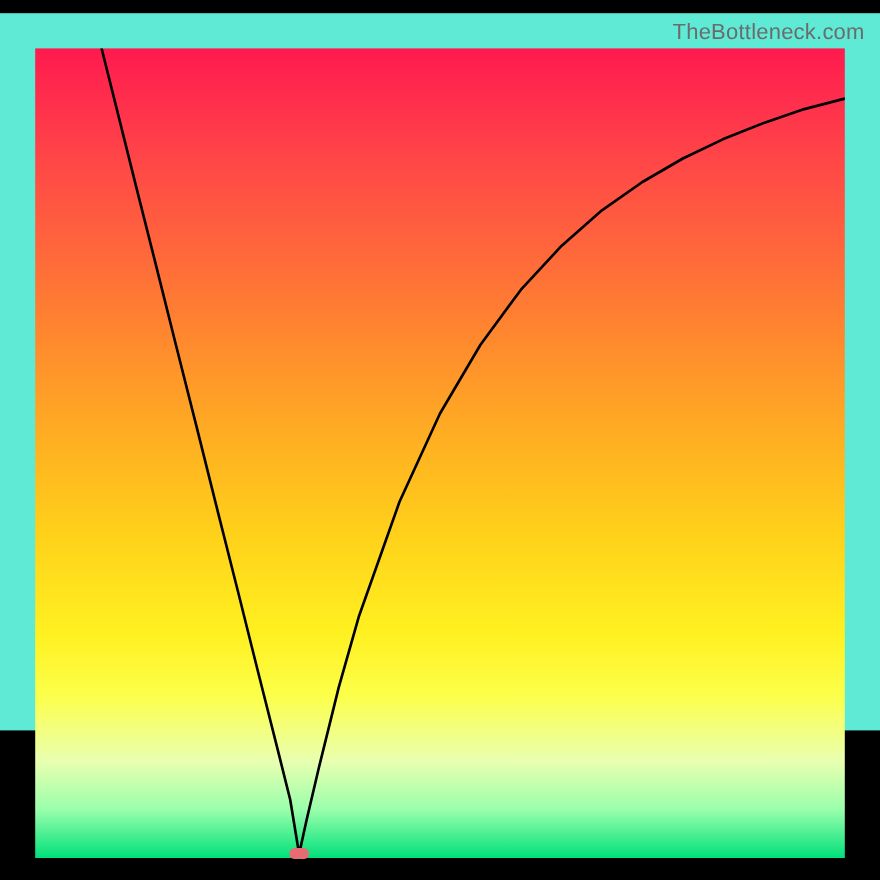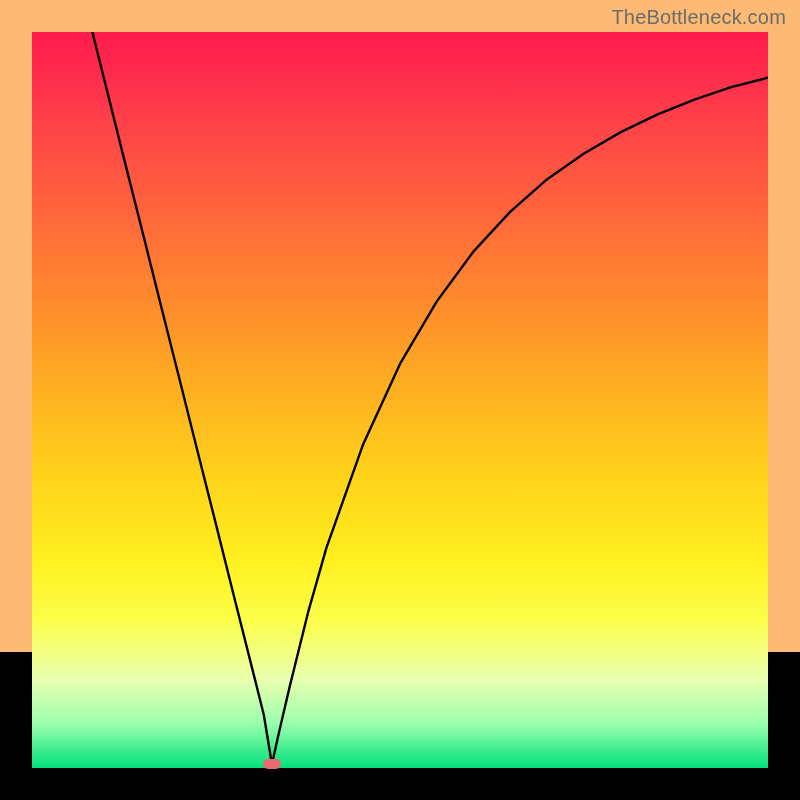--- a/index.html
+++ b/index.html
@@ -7,24 +7,24 @@
     padding: 0;
     width: 800px;
     height: 800px;
     background: #000;
     overflow: hidden;
     font-family: Arial, Helvetica, sans-serif;
   }
   .frame {
     position: absolute;
     left: 0;
-    top: 0;
+    top: 12px;
     width: 800px;
     height: 652px;
-    background: #fdba74;
+    background: #5eead4;
   }
   .plot-area {
     position: absolute;
     left: 32px;
     top: 32px;
     width: 736px;
     height: 736px;
     background: linear-gradient(to bottom,
       #ff1a4d 0%,
       #ff2d4d 6%,

